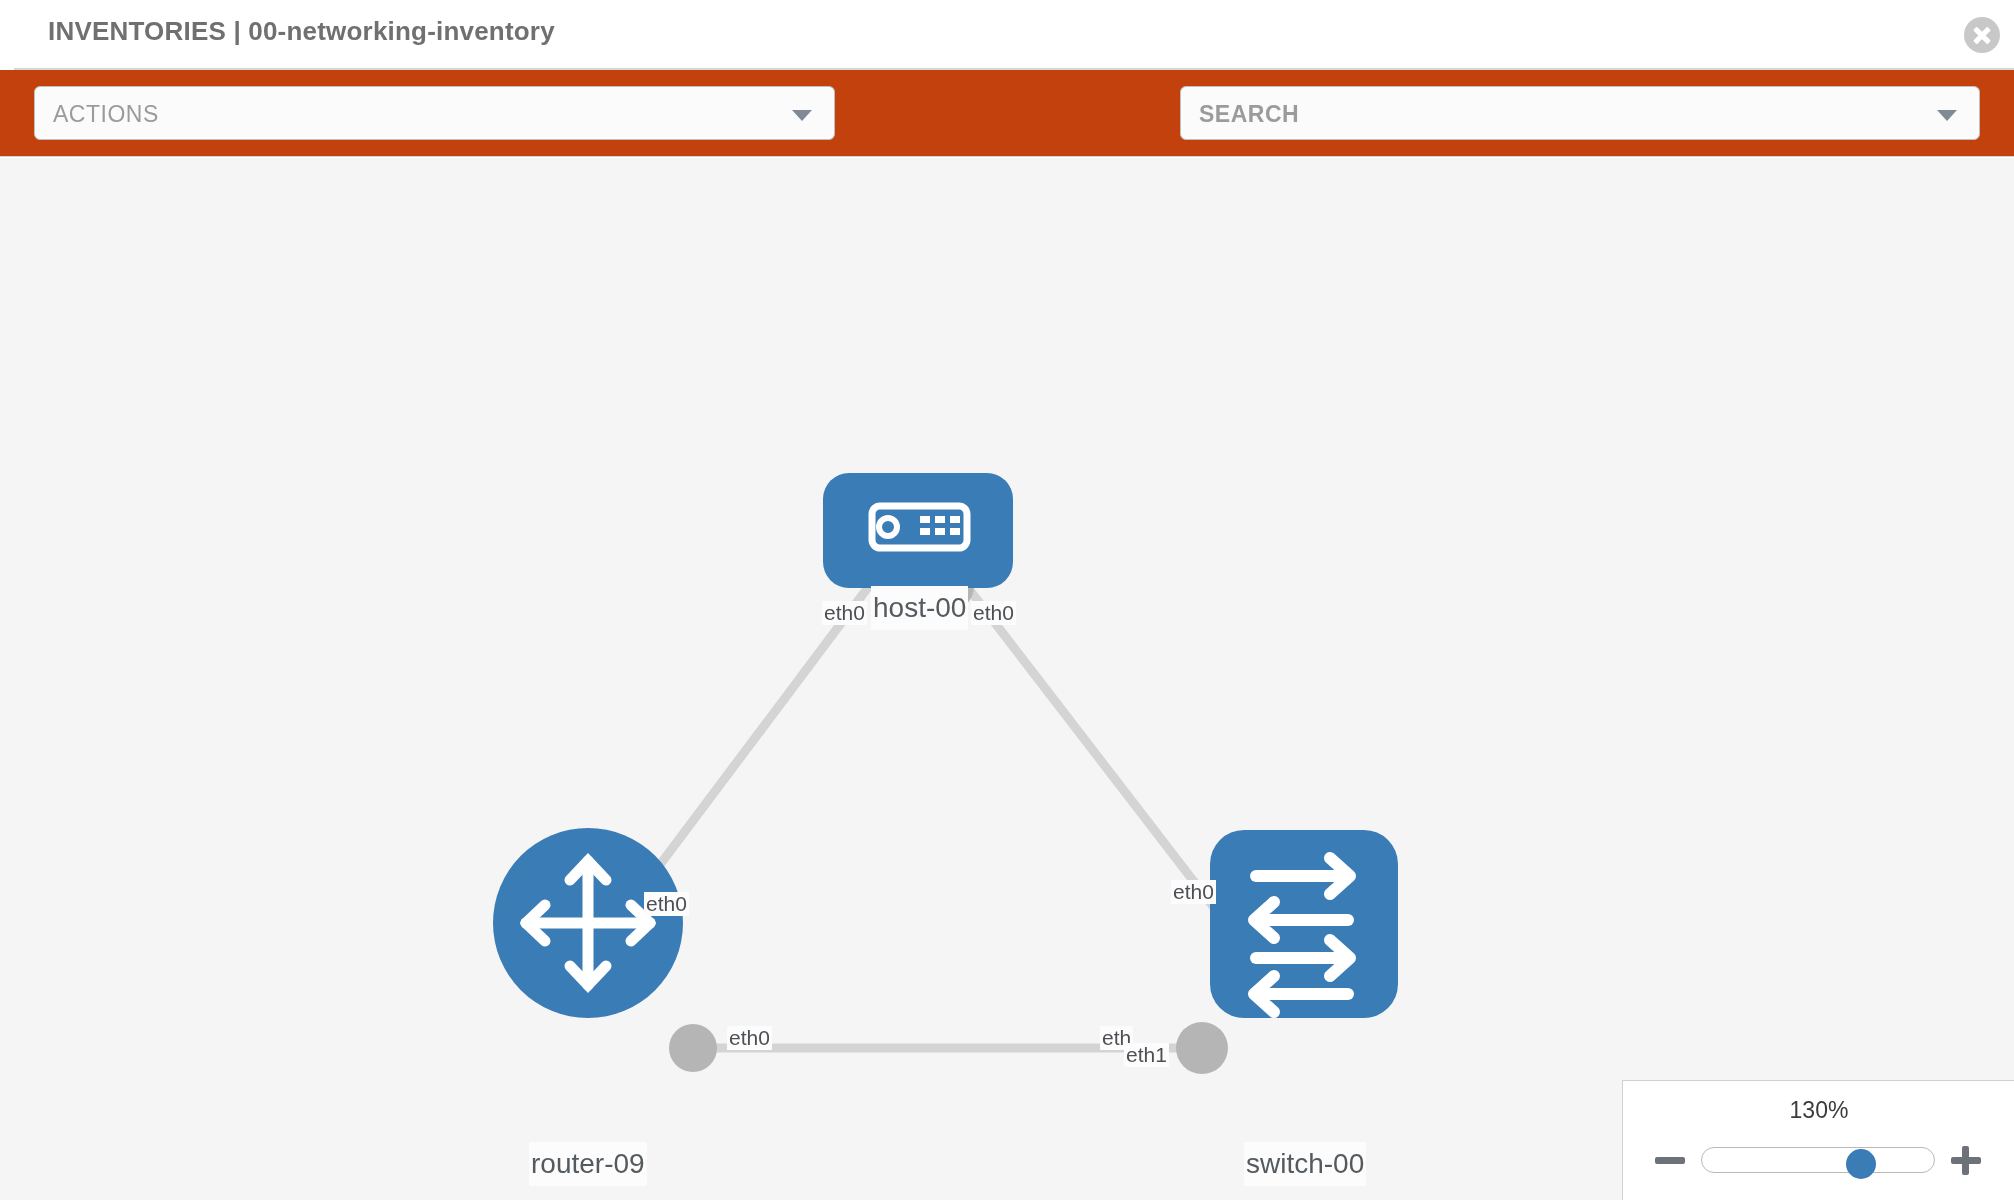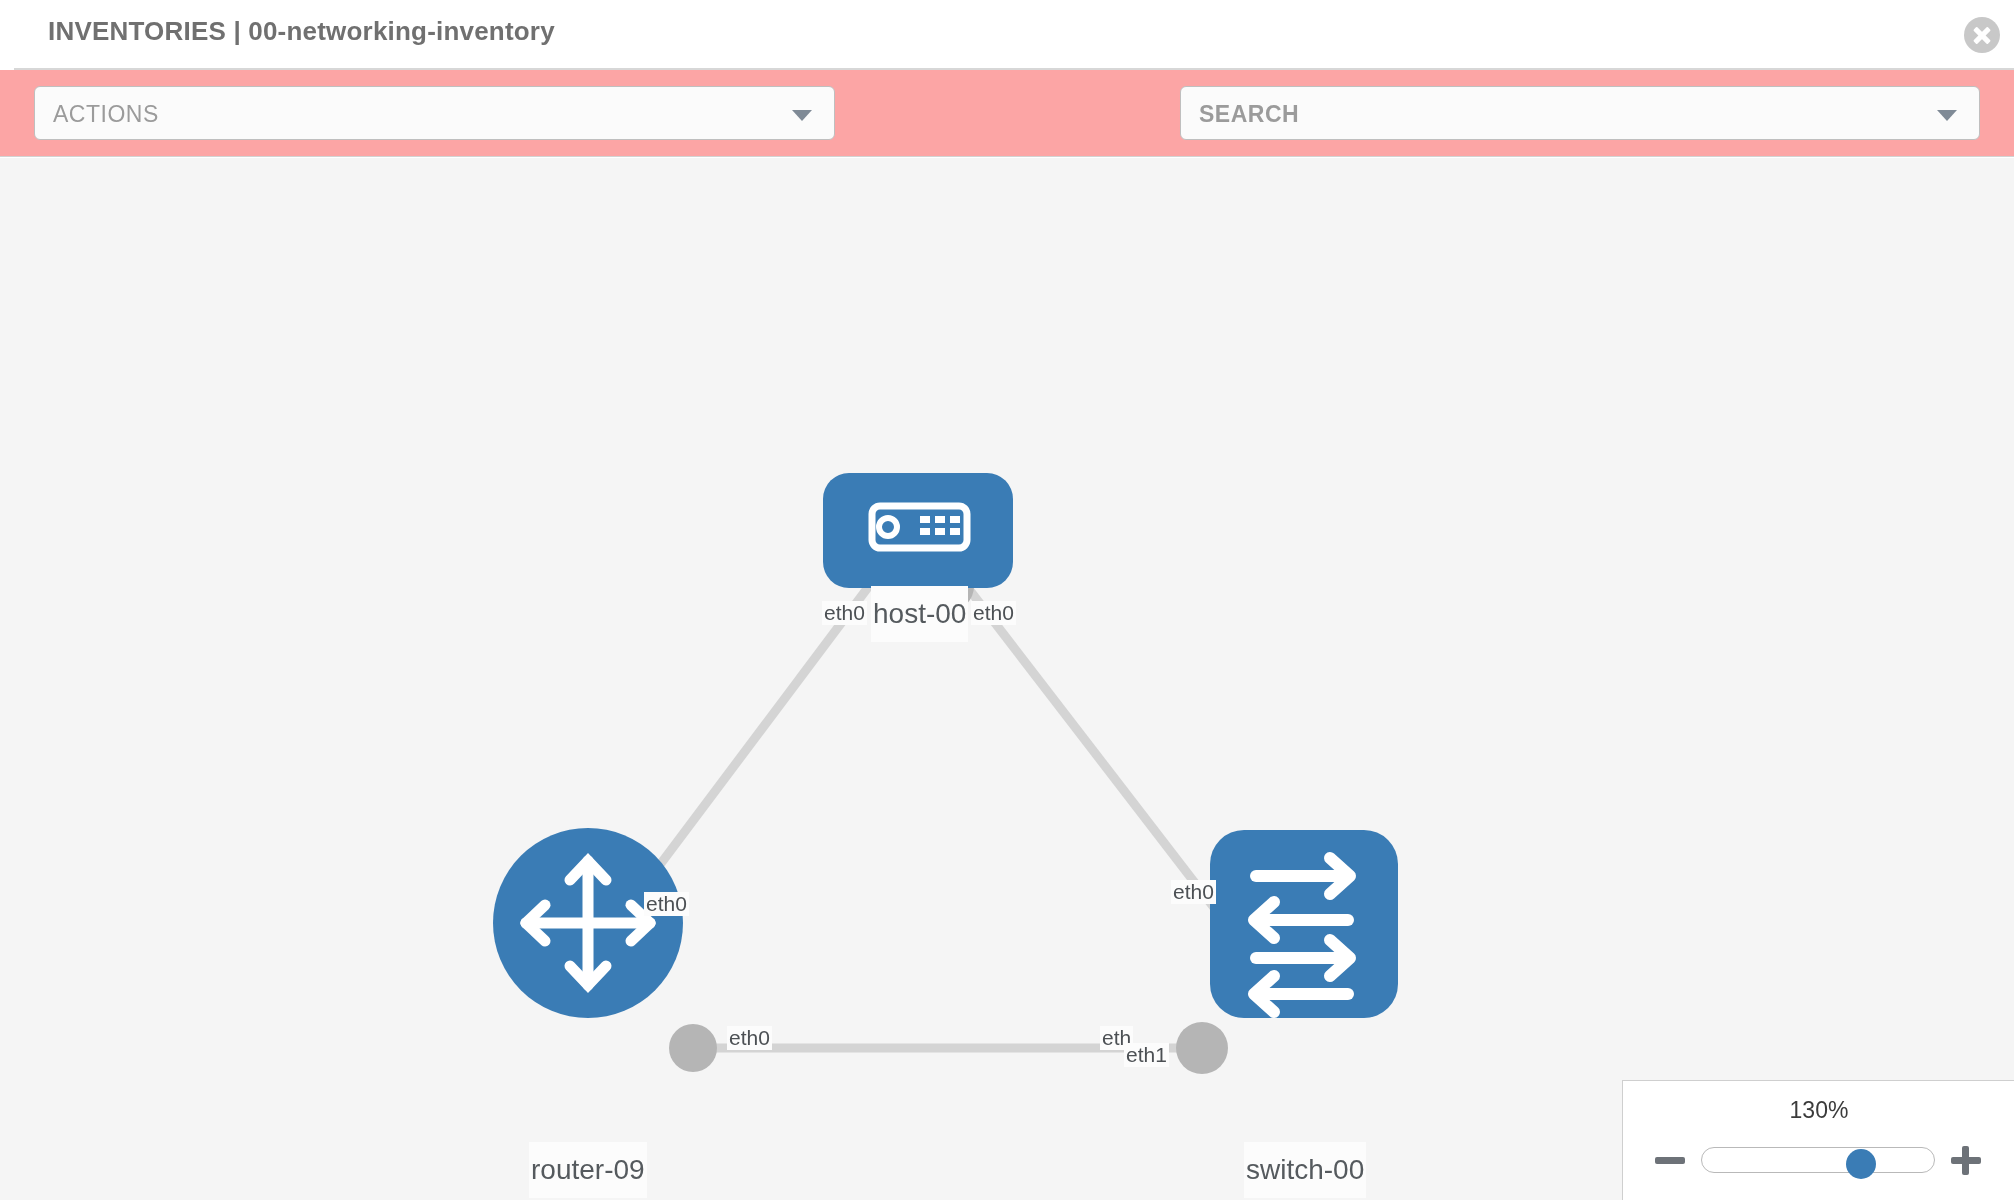--- a/index.html
+++ b/index.html
@@ -58,21 +58,21 @@
   }
   .close-btn .x1 { transform: rotate(45deg); }
   .close-btn .x2 { transform: rotate(-45deg); }
 
   
   .toolbar {
     position: absolute;
     top: 70px; left: 0;
     width: 2014px;
     height: 87px;
-    background: #fca5a5;
+    background: #c2410c;
     border-bottom: 1px solid #d2d2d2;
     padding-left: 24px;
   }
   .actions-select {
     position: absolute;
     left: 34px;
     top: 16px;
     width: 801px;
     height: 54px;
     background: #fbfbfb;
@@ -141,21 +141,21 @@
   }
   .canvas svg { position: absolute; top: 0; left: 0; }
 
   
   .node-label {
     position: absolute;
     font-size: 28px;
     color: #555a5e;
     background: #fcfcfc;
     white-space: nowrap;
-    padding: 12px 2px;
+    padding: 6px 2px;
   }
   .iface-label {
     position: absolute;
     font-size: 21px;
     color: #4c5054;
     background: #fcfcfc;
     white-space: nowrap;
     padding: 0 2px;
   }
 

